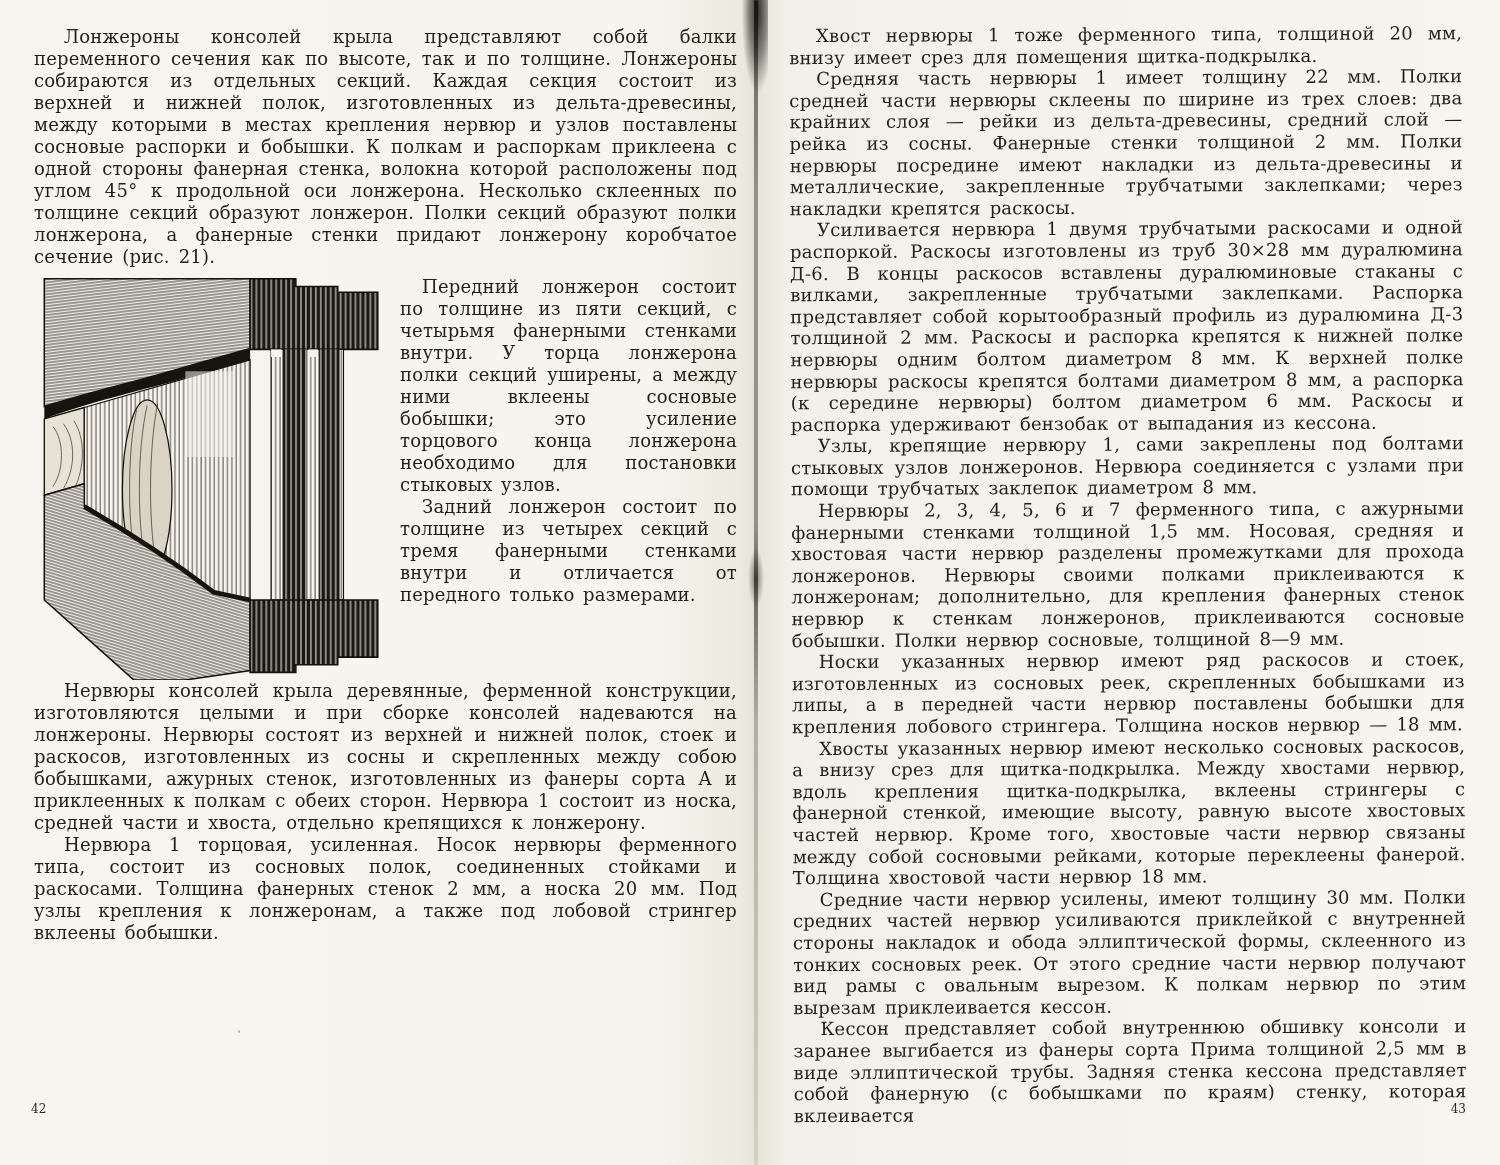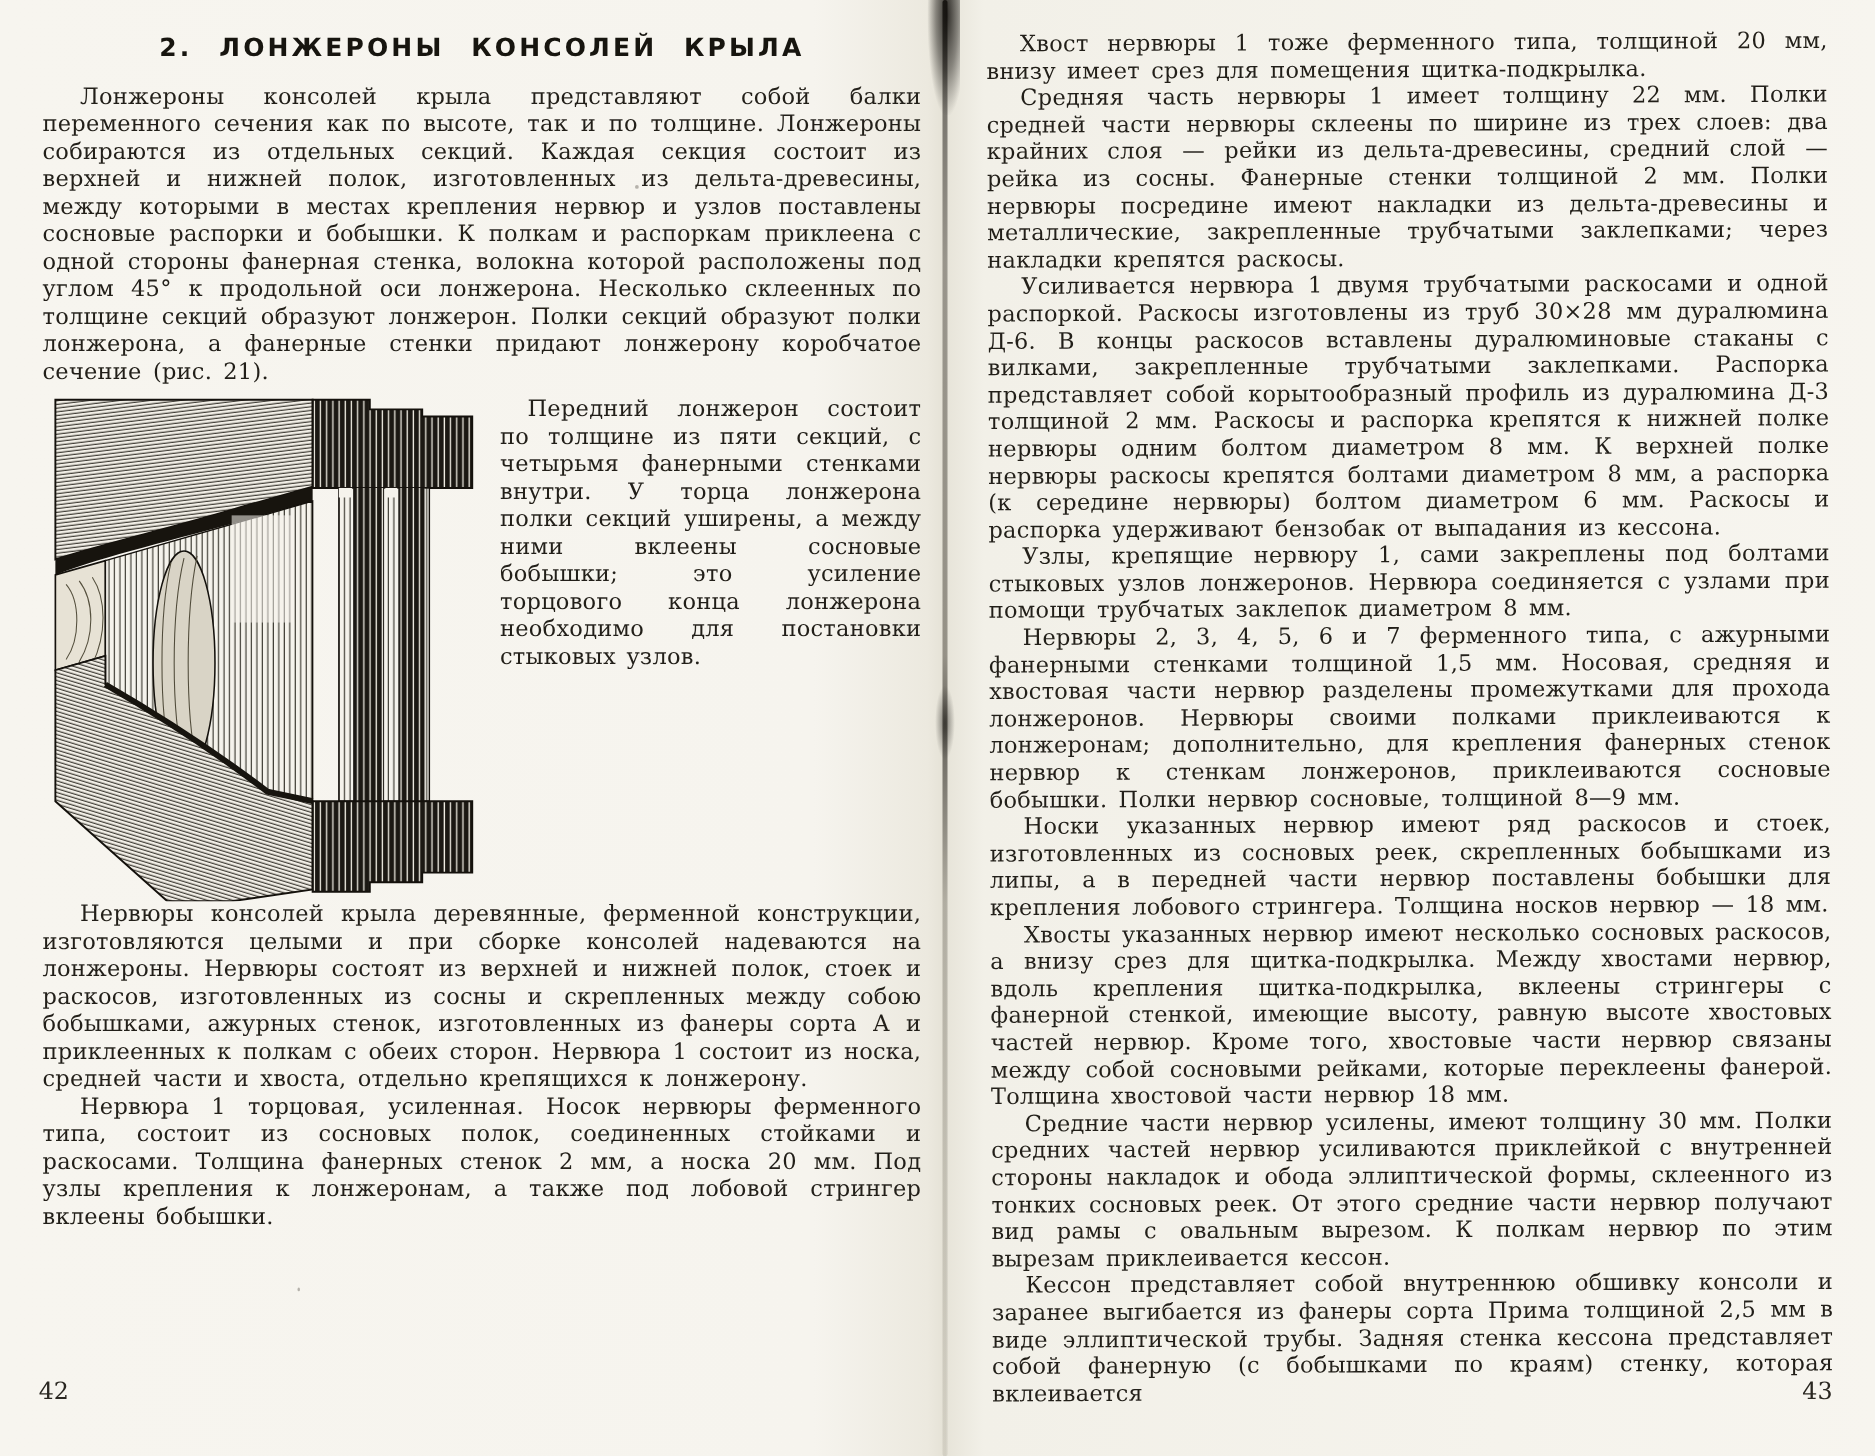--- a/index.html
+++ b/index.html
@@ -60,36 +60,35 @@
   figcaption{
     margin-top:10px;text-align:center;
     font-size:15.5px;line-height:19px;letter-spacing:.2px;word-spacing:.2em;
     color:#211e19;padding:0 14px;
   }
   figcaption .cap-label{font-weight:bold;}
   .side-col{flex:1;padding-left:8px;}
   .side-col p.bp{text-indent:22px;word-spacing:.14em;}
 
   .pageno{
-    position:absolute;top:1102px;font-size:19px;color:#2a2721;
+    position:absolute;top:1102px;font-size:12px;color:#2a2721;
     font-family:"DejaVu Serif","Liberation Serif",serif;
   }
   .pageno-left{left:31px;}
   .pageno-right{right:34px;}
 
   
   .speck{position:absolute;border-radius:50%;background:rgba(60,55,45,.35);}
 </style>
 </head>
 <body>
 
 <div class="book">
 
   <section class="page page-left">
-    <h2 class="sec">2. ЛОНЖЕРОНЫ КОНСОЛЕЙ КРЫЛА</h2>
 
     <p class="bp">Лонжероны консолей крыла представляют собой балки переменного сечения как по высоте, так и по толщине. Лонжероны собираются из отдельных секций. Каждая секция состоит из верхней и нижней полок, изготовленных из дельта-древесины, между которыми в местах крепления нервюр и узлов поставлены сосновые распорки и бобышки. К полкам и распоркам приклеена с одной стороны фанерная стенка, волокна которой расположены под углом 45° к продольной оси лонжерона. Несколько склеенных по толщине секций образуют лонжерон. Полки секций образуют полки лонжерона, а фанерные стенки придают лонжерону коробчатое сечение (рис. 21).</p>
 
     <div class="fig-row">
       <figure class="fig-block">
         <svg width="356" height="404" viewBox="0 0 356 424" aria-hidden="true">
           <defs>
             <pattern id="grainTop" width="7" height="3.1" patternUnits="userSpaceOnUse" patternTransform="rotate(-7)">
               <rect width="7" height="3.1" fill="#f2efe7"></rect>
               <path d="M0,1 H7" stroke="#26231c" stroke-width="0.9"></path>
@@ -136,20 +135,21 @@
           <rect x="290" y="77" width="22" height="263" fill="url(#lamDark)"></rect>
           <rect x="240" y="77" width="11" height="8" fill="#f5f3ec"></rect>
           <rect x="279" y="77" width="10" height="8" fill="#f5f3ec"></rect>
 
           <path d="M218,340 L352,340 L352,400 L310,400 L310,408 L266,408 L266,416 L218,416 Z" fill="url(#lamDark)" stroke="#14110c" stroke-width="1.6"></path>
         </svg>
       </figure>
 
       <div class="side-col">
         <p class="bp">Передний лонжерон состоит по толщине из пяти секций, с четырьмя фанерными стенками внутри. У торца лонжерона полки секций уширены, а между ними вклеены сосновые бобышки; это усиление торцового конца лонжерона необходимо для постановки стыковых узлов.</p>
+        <p class="bp">Задний лонжерон состоит по толщине из четырех секций с тремя фанерными стенками внутри и отличается от передного только размерами.</p>
       </div>
     </div>
 
     <p class="bp">Нервюры консолей крыла деревянные, ферменной конструкции, изготовляются целыми и при сборке консолей надеваются на лонжероны. Нервюры состоят из верхней и нижней полок, стоек и раскосов, изготовленных из сосны и скрепленных между собою бобышками, ажурных стенок, изготовленных из фанеры сорта А и приклеенных к полкам с обеих сторон. Нервюра 1 состоит из носка, средней части и хвоста, отдельно крепящихся к лонжерону.</p>
     <p class="bp">Нервюра 1 торцовая, усиленная. Носок нервюры ферменного типа, состоит из сосновых полок, соединенных стойками и раскосами. Толщина фанерных стенок 2 мм, а носка 20 мм. Под узлы крепления к лонжеронам, а также под лобовой стрингер вклеены бобышки.</p>
 
     <div class="pageno pageno-left">42</div>
   </section>
 
   <section class="page page-right">

